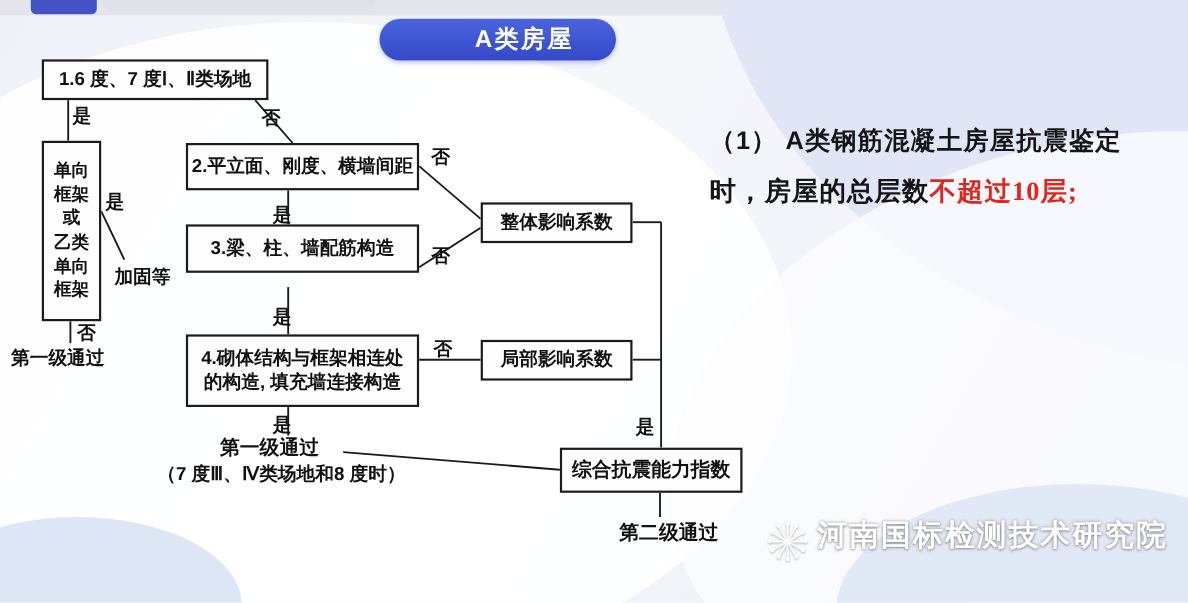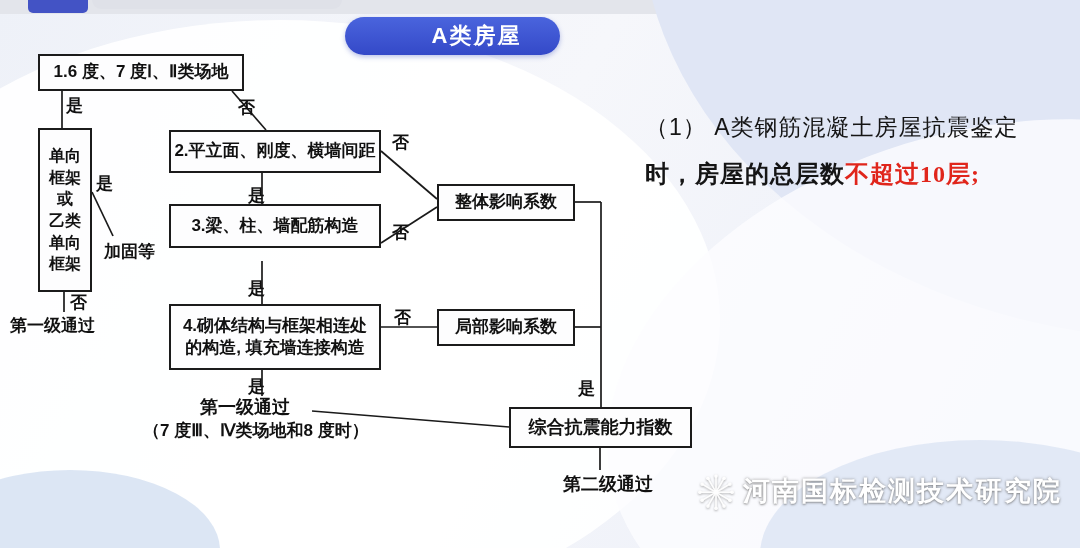--- a/index.html
+++ b/index.html
@@ -33,25 +33,25 @@
     position:absolute; background:#fdfdfe; border:2px solid #1b1b1b; color:#111111;
     display:flex; align-items:center; justify-content:center; text-align:center;
     font-size:17px; font-weight:600; line-height:1.3; white-space:pre-line;
   }
 
   .lbl {
     position:absolute; font-size:17px; font-weight:600; color:#111111; white-space:nowrap;
   }
 
   .note { position:absolute; left:645px; top:112px; width:430px; color:#151515; }
-  .note-line1 { font-size:23px; font-weight:400; letter-spacing:1px; }
+  .note-line1 { font-size:23px; font-weight:700; letter-spacing:1px; }
   .note-line2 { font-size:24px; font-weight:700; letter-spacing:1px; margin-top:15px; }
   .note-line2 .red { color:#e0251b;font-family:Liberation Serif, serif; }
 
-  .watermark { position:absolute; left:693px; top:468px; display:flex; align-items:center; }
+  .watermark { position:absolute; left:693px; top:468px; display:flex; }
   .wm-icon { filter:drop-shadow(0 1px 1px rgba(110,110,110,0.55)); }
   .wm-text {
     margin-left:4px; color:#ffffff; font-size:27px; font-weight:700; letter-spacing:2px;
     text-shadow:0 0 3px rgba(110,110,110,0.65), 0 1px 2px rgba(90,90,90,0.5);
     white-space:nowrap;
   }
 </style>
 </head>
 <body>
 
@@ -94,21 +94,21 @@
 或
 乙类
 单向
 框架</div>
   <div class="box" style="left:169px; top:130px; width:212px; height:43px;">2.平立面、刚度、横墙间距</div>
   <div class="box" style="left:169px; top:204px; width:212px; height:44px;">3.梁、柱、墙配筋构造</div>
   <div class="box" style="left:169px; top:304px; width:212px; height:66px;">4.砌体结构与框架相连处
 的构造, 填充墙连接构造</div>
   <div class="box" style="left:437px; top:309px; width:138px; height:37px;">局部影响系数</div>
   <div class="box" style="left:437px; top:184px; width:138px; height:37px;">整体影响系数</div>
-  <div class="box" style="left:509px; top:407px; width:183px; height:41px; font-size:18px;">综合抗震能力指数</div>
+  <div class="box" style="left:509px; top:407px; width:166px; height:41px; font-size:18px;">综合抗震能力指数</div>
 
   <span class="lbl" style="left:66px; top:94px;">是</span>
   <span class="lbl" style="left:238px; top:96px;">否</span>
   <span class="lbl" style="left:96px; top:172px;">是</span>
   <span class="lbl" style="left:104px; top:240px;">加固等</span>
   <span class="lbl" style="left:70px; top:291px;">否</span>
   <span class="lbl" style="left:10px; top:314px;">第一级通过</span>
   <span class="lbl" style="left:248px; top:184px;">是</span>
   <span class="lbl" style="left:392px; top:131px;">否</span>
   <span class="lbl" style="left:248px; top:277px;">是</span>

